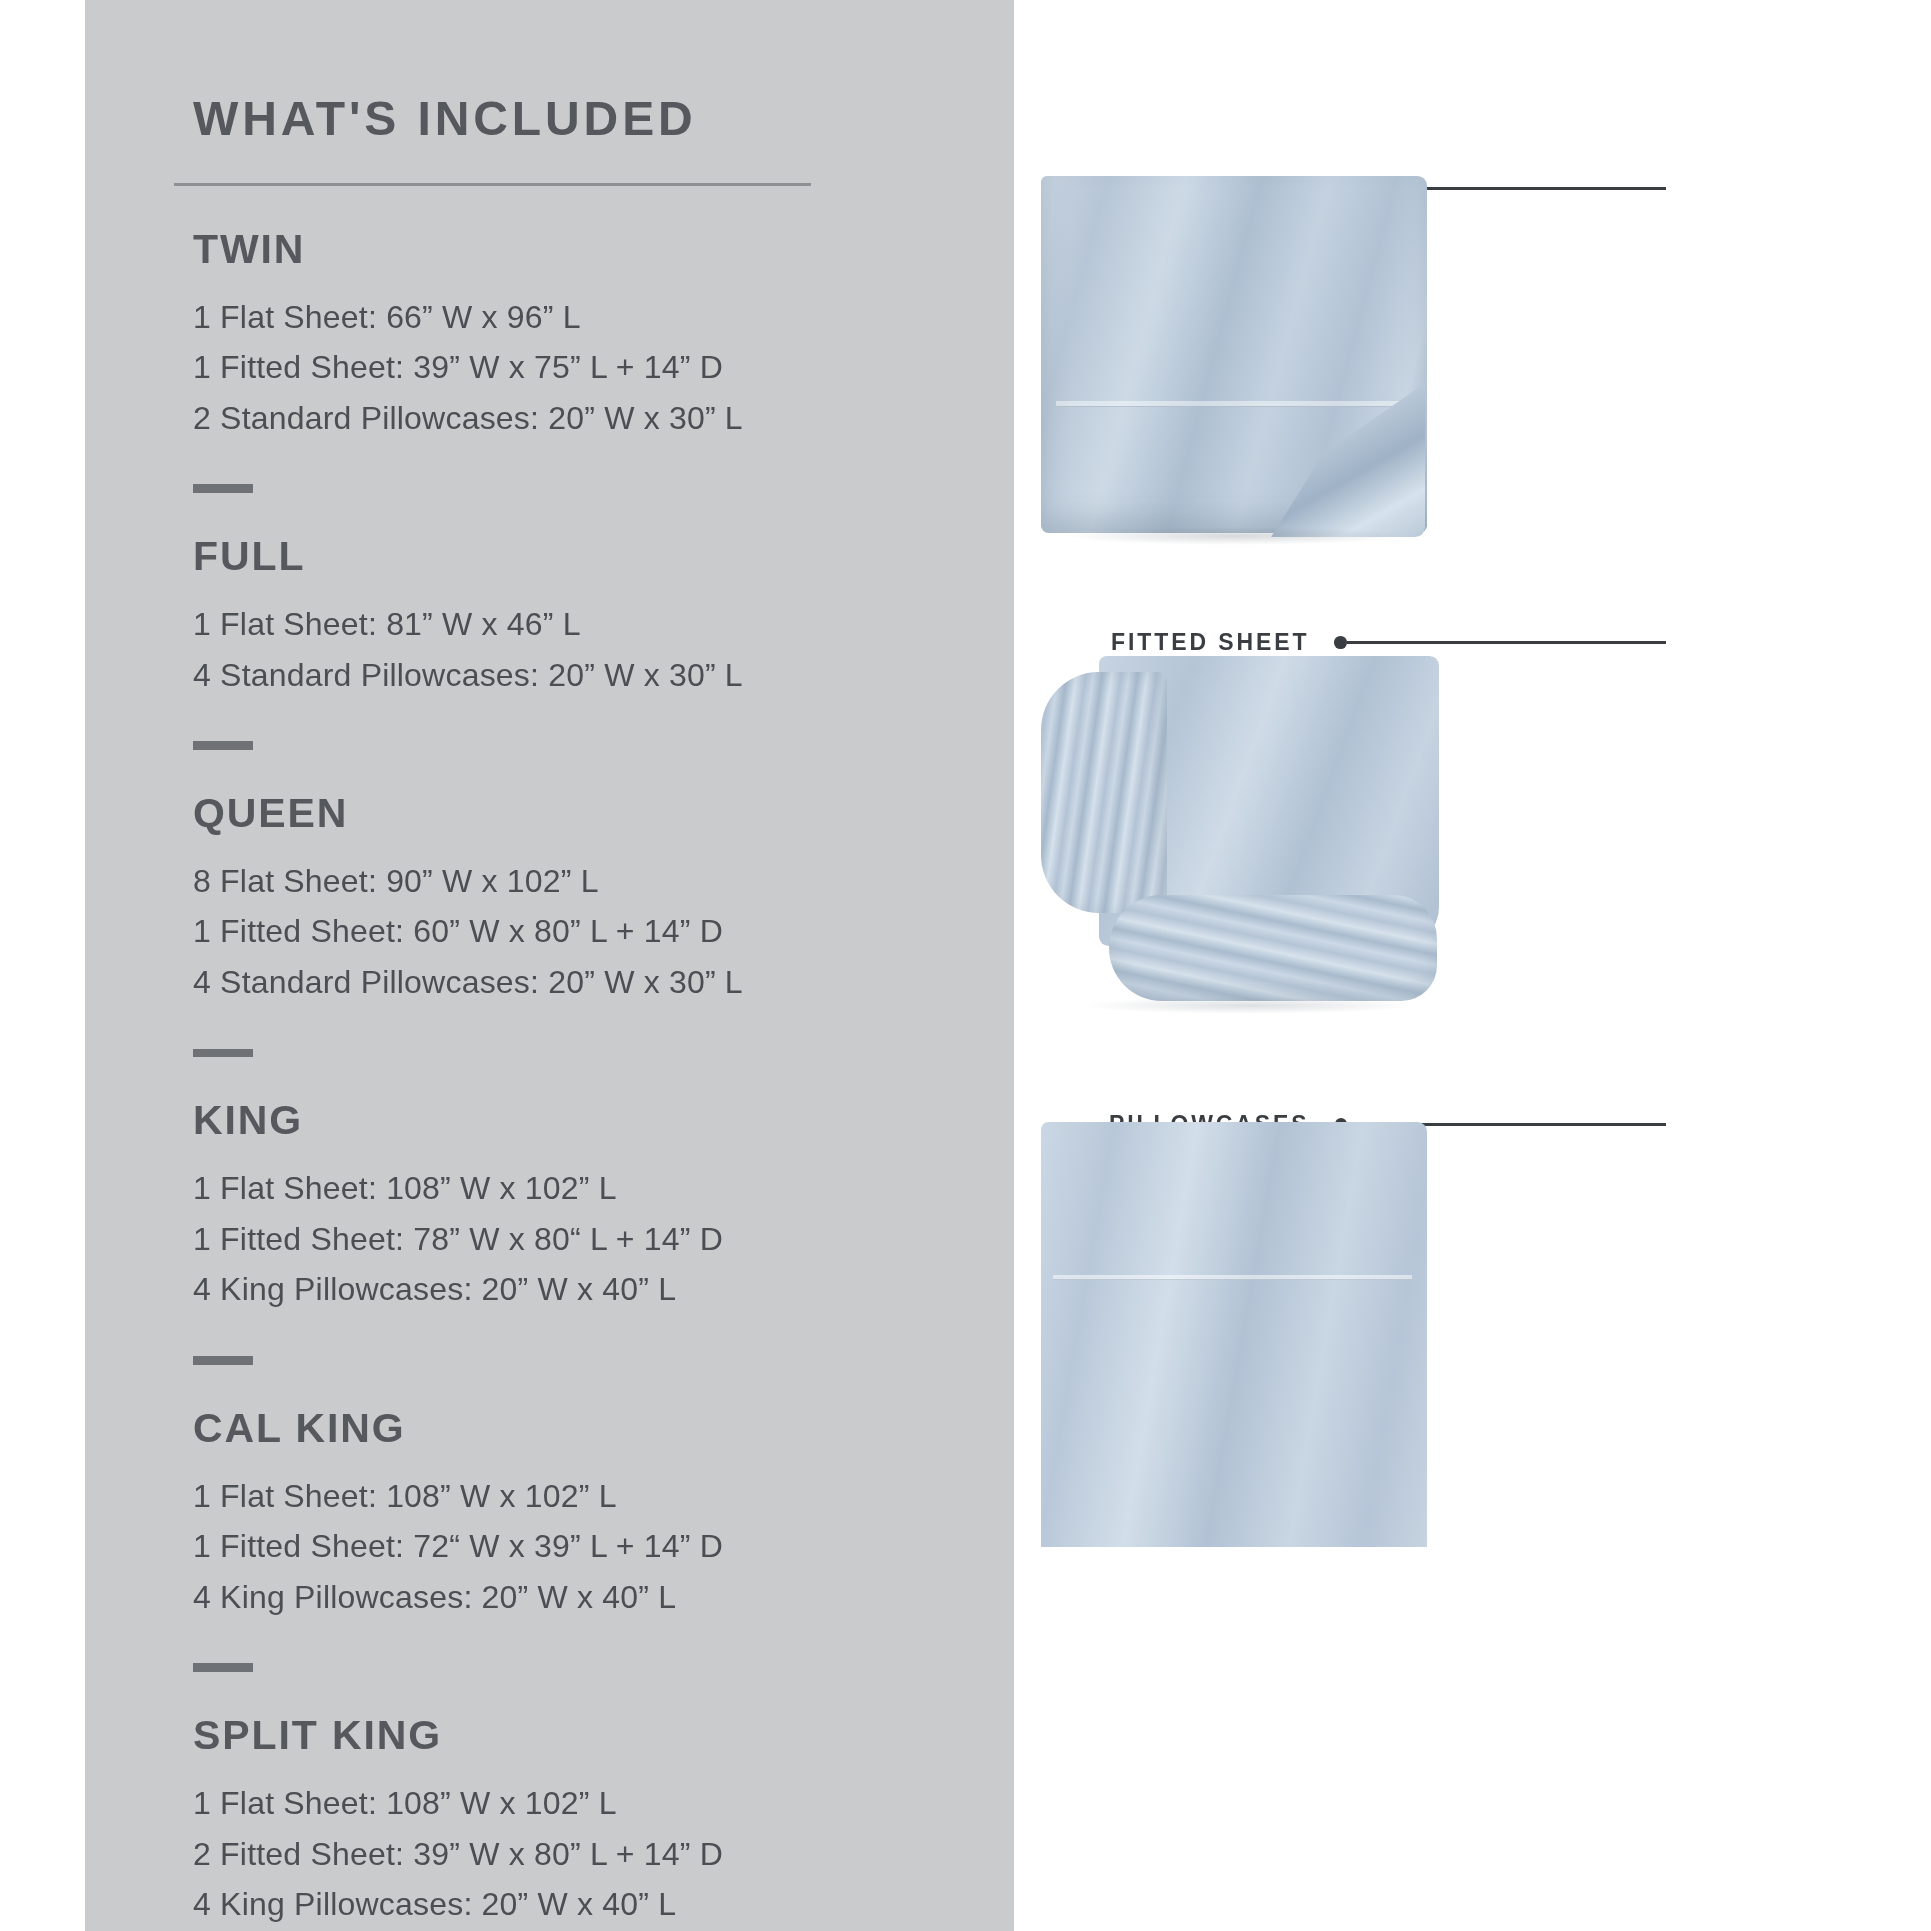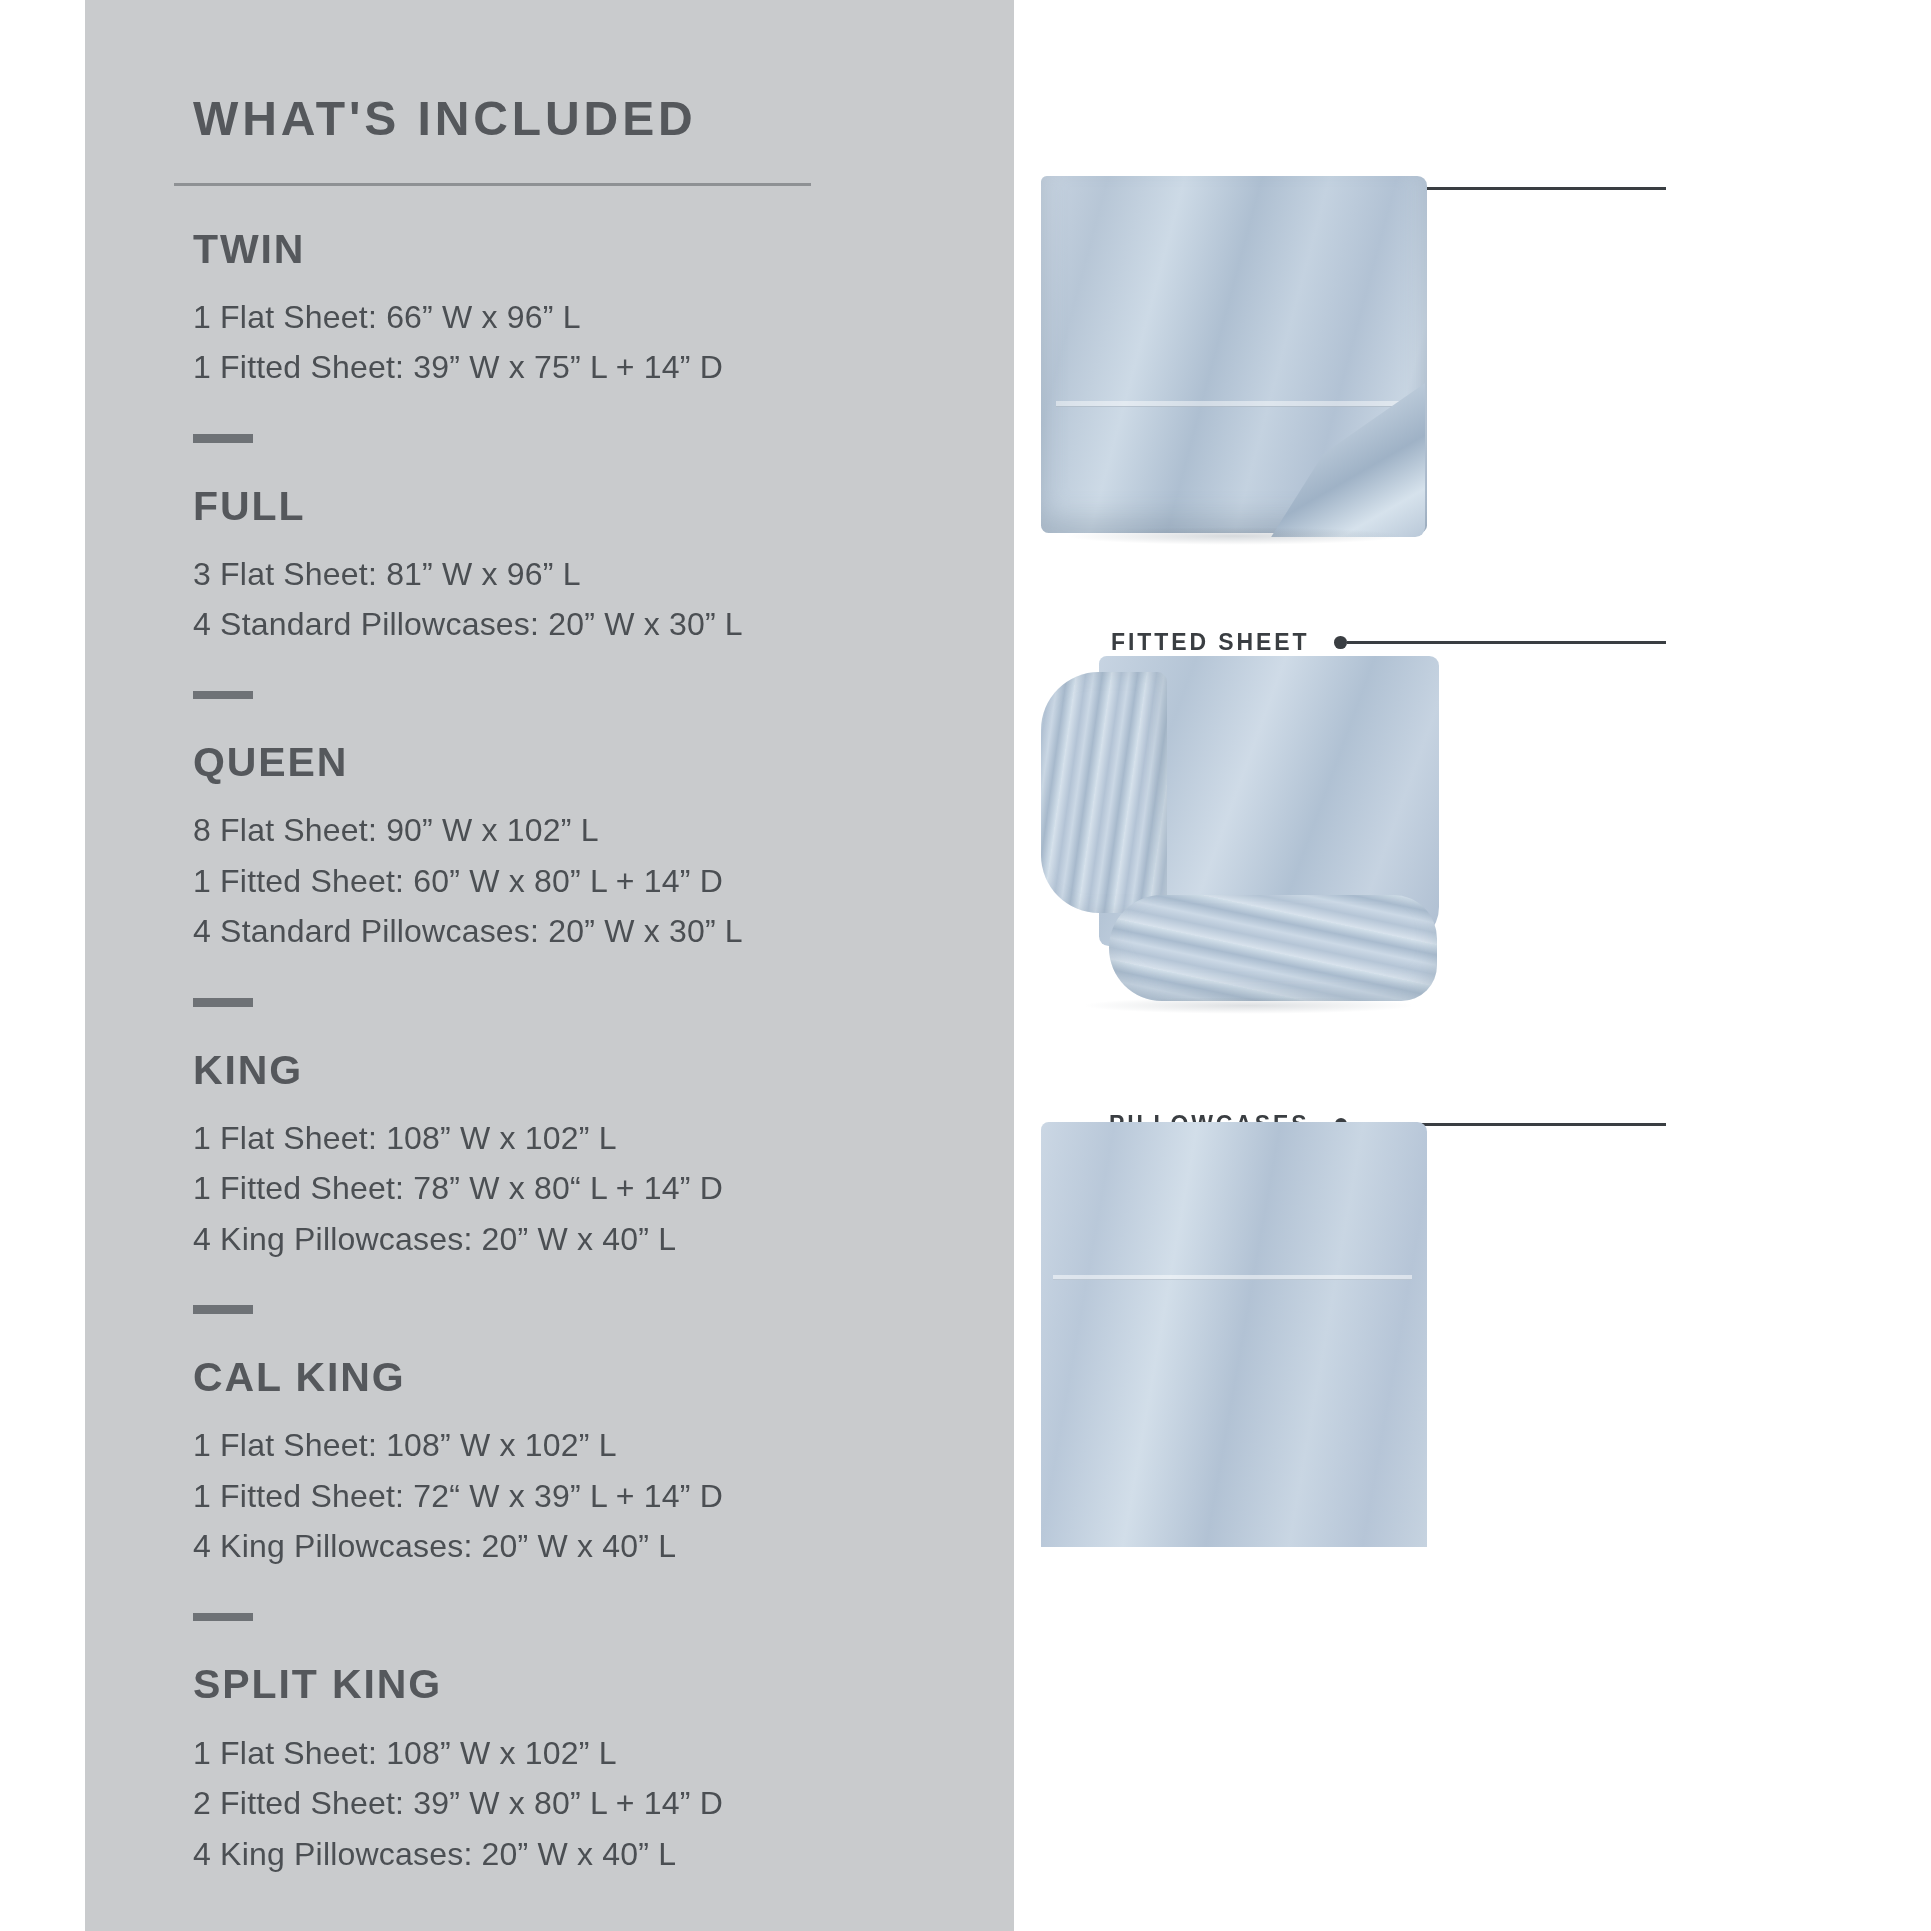--- a/index.html
+++ b/index.html
@@ -247,26 +247,27 @@
 <div class="left-panel">
   <div class="panel-inner">
 
     <h1 class="panel-title">WHAT'S INCLUDED</h1>
     <div class="title-rule"></div>
 
     <div class="size-block">
       <div class="size-name">TWIN</div>
       <div class="size-line">1 Flat Sheet: 66” W x 96” L</div>
       <div class="size-line">1 Fitted Sheet: 39” W x 75” L + 14” D</div>
+      <div class="size-line">2 Standard Pillowcases: 20” W x 30” L</div>
     </div>
     <div class="divider-dash"></div>
 
     <div class="size-block">
       <div class="size-name">FULL</div>
-      <div class="size-line">3 Flat Sheet: 81” W x 96” L</div>
+      <div class="size-line">1 Flat Sheet: 81” W x 46” L</div>
       <div class="size-line">4 Standard Pillowcases: 20” W x 30” L</div>
     </div>
     <div class="divider-dash"></div>
 
     <div class="size-block">
       <div class="size-name">QUEEN</div>
       <div class="size-line">8 Flat Sheet: 90” W x 102” L</div>
       <div class="size-line">1 Fitted Sheet: 60” W x 80” L + 14” D</div>
       <div class="size-line">4 Standard Pillowcases: 20” W x 30” L</div>
     </div>

